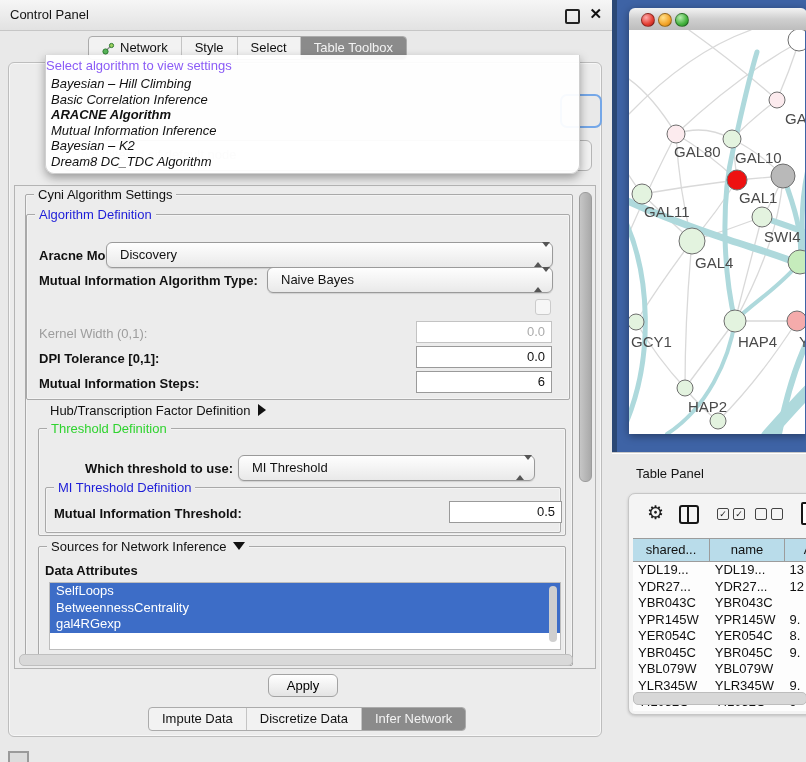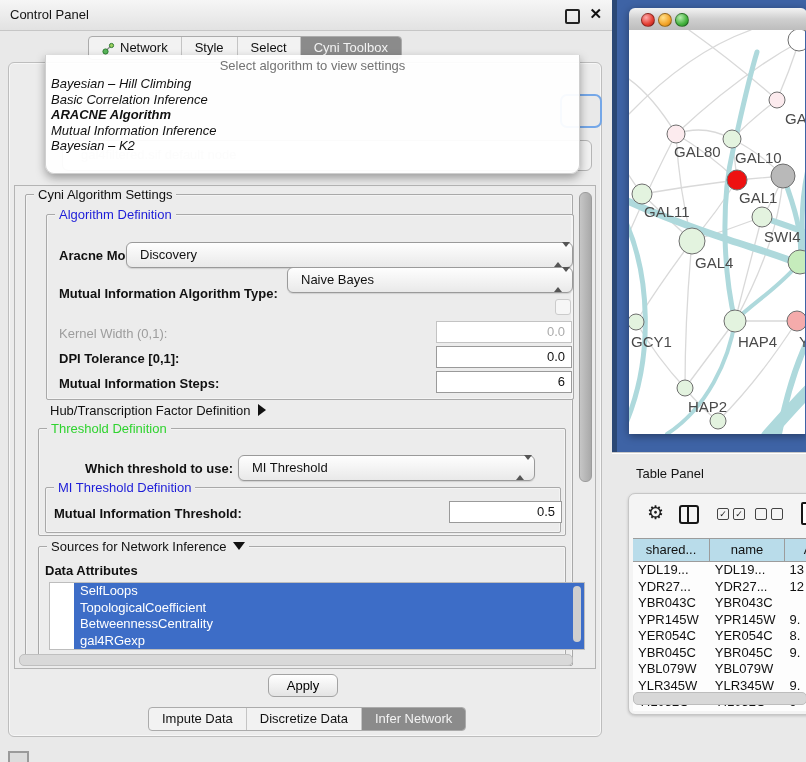--- a/index.html
+++ b/index.html
@@ -25,21 +25,21 @@
   
   .ghost-combo{position:absolute;left:62px;top:140px;width:528px;height:29px;border:1px solid #b5b5b5;
       border-radius:6px;background:#f1f1f1;z-index:1;}
   .ghost-combo span{position:absolute;left:18px;top:6px;color:#c9c9c9;}
   .ghost-blue{position:absolute;left:560px;top:94px;width:38px;height:30px;border:2px solid #74a7e8;
       border-radius:7px;background:#e9e9e9;z-index:1;}
   
   .dropdown{position:absolute;left:45px;top:55px;width:533px;height:118px;z-index:20;
       background:rgba(255,255,255,0.94);border:1px solid #cfcfcf;border-top:none;
       border-radius:0 0 9px 9px;box-shadow:0 4px 10px rgba(0,0,0,0.35);}
-  .dd-ph{height:21px;line-height:21px;text-align:center;color:#737373;}
+  .dd-ph{height:21px;line-height:21px;color:#8b5cf6;}
   .dd-list{list-style:none;margin:0;padding:0;font-style:italic;}
   .dd-list li{height:15.5px;line-height:15.5px;padding-left:5px;cursor:pointer;white-space:nowrap;}
   .dd-list li.sel{font-weight:bold;}
   
   .settings{position:absolute;left:14px;top:185px;width:580px;height:482px;border:1px solid #b4b4b4;
       background:#ececec;overflow:hidden;}
   .fs{position:absolute;border:1px solid #a9a9a9;border-radius:2px;box-shadow:inset 0 0 0 1px #f4f4f4;}
   .fs-title{position:absolute;top:-8px;left:8px;background:#ececec;padding:0 4px;line-height:15px;white-space:nowrap;}
   .t-blue{color:var(--fieldset-title-blue);}
   .t-green{color:var(--fieldset-title-green);}
@@ -134,50 +134,51 @@
         </span>
         <span>Network</span>
       </div>
       <div class="tab">
         <span>Style</span>
       </div>
       <div class="tab">
         <span>Select</span>
       </div>
       <div class="tab sel">
-        <span>Cyni Toolbox</span>
+        <span>Table Toolbox</span>
       </div>
     </div>
 
   <div class="dropdown">
     <div class="dd-ph">Select algorithm to view settings</div>
     <ul class="dd-list" id="ddItems">
         <li>Bayesian – Hill Climbing</li>
         <li>Basic Correlation Inference</li>
         <li class="sel">ARACNE Algorithm</li>
         <li>Mutual Information Inference</li>
         <li>Bayesian – K2</li>
+        <li>Dream8 DC_TDC Algorithm</li>
       </ul>
   </div>
 
   <div class="settings">
 
     <div class="fs" style="left:10px;top:8px;width:546px;height:470px;">
       <span class="fs-title">Cyni Algorithm Settings</span>
 
-      <div class="fs" style="left:20px;top:19px;width:526px;height:184px;">
+      <div class="fs" style="left:0;top:19px;width:526px;height:184px;padding-left:16px;">
         <span class="fs-title t-blue">Algorithm Definition</span>
 
         <span class="lbl" style="left:12px;top:33px;">Aracne Mode:</span>
         <div class="combo" style="left:79px;top:27px;width:445px;">
           <span class="val">Discovery</span>
           <span class="arrows"><span class="arr-up"></span><span class="arr-dn"></span></span>
         </div>
 
-        <span class="lbl" style="left:12px;top:58px;margin-top:13px;">Mutual Information Algorithm Type:</span>
+        <span class="lbl" style="left:12px;top:58px;">Mutual Information Algorithm Type:</span>
         <div class="combo" style="left:240px;top:52px;width:284px;">
           <span class="val">Naive Bayes</span>
           <span class="arrows"><span class="arr-up"></span><span class="arr-dn"></span></span>
         </div>
 
         <span class="checkbox" style="left:508px;top:84px;"></span>
 
         <span class="lbl dis" style="left:12px;top:111px;font-weight:normal;">Kernel Width (0,1):</span>
         <div class="field dis" style="left:389px;top:106px;width:134px;">
           <span class="fv">0.0</span>
@@ -212,24 +213,23 @@
           <span class="lbl" style="left:8px;top:18px;">Mutual Information Threshold:</span>
           <div class="field" style="left:403px;top:13px;width:111px;">
             <span class="fv">0.5</span>
           </div>
         </div>
       </div>
 
       <div class="fs" style="left:12px;top:351px;width:526px;height:118px;">
         <span class="fs-title"><span>Sources for Network Inference</span><span class="tri-down"></span></span>
         <span class="lbl" style="left:6px;top:16px;">Data Attributes</span>
-        <div class="attr-list" style="left:10px;top:35px;width:510px;height:66px;padding-left:24px;">
+        <div class="attr-list" style="left:10px;top:35px;width:510px;height:66px;">
           <div id="attrItems">
               <div class="attr-item">SelfLoops</div>
-              <div class="attr-item">TopologicalCoefficient</div>
               <div class="attr-item">BetweennessCentrality</div>
               <div class="attr-item">gal4RGexp</div>
             </div>
           <div class="list-vscroll"></div>
         </div>
       </div>
     </div>
 
     <div class="set-vscroll"></div>
     <div class="set-hscroll"></div>

